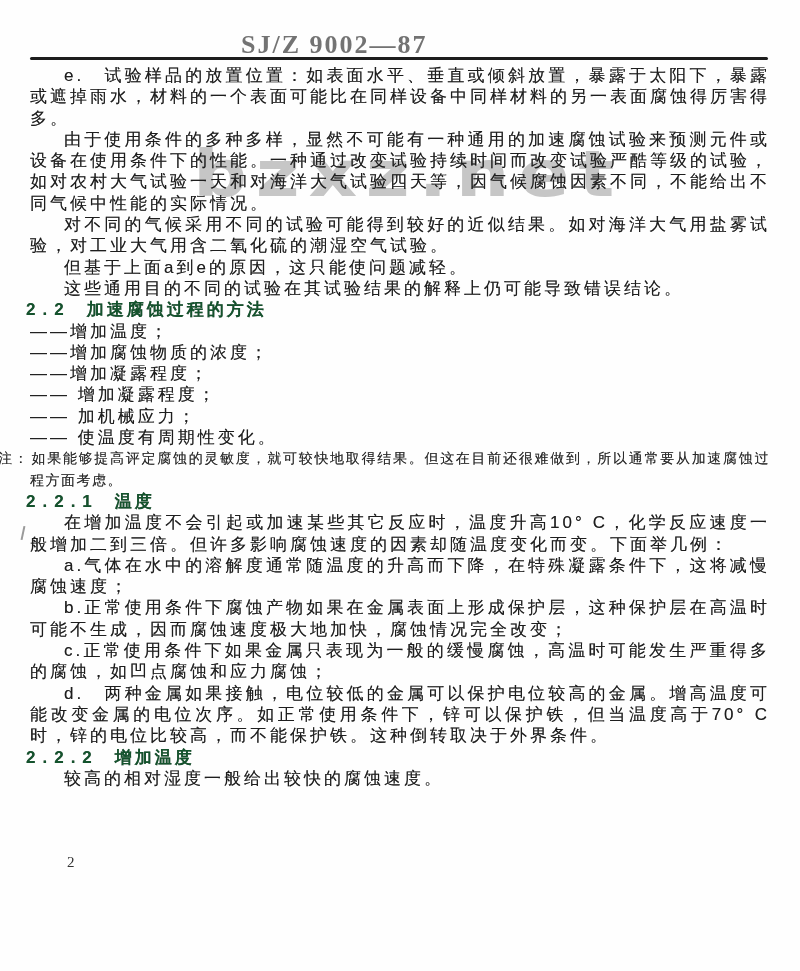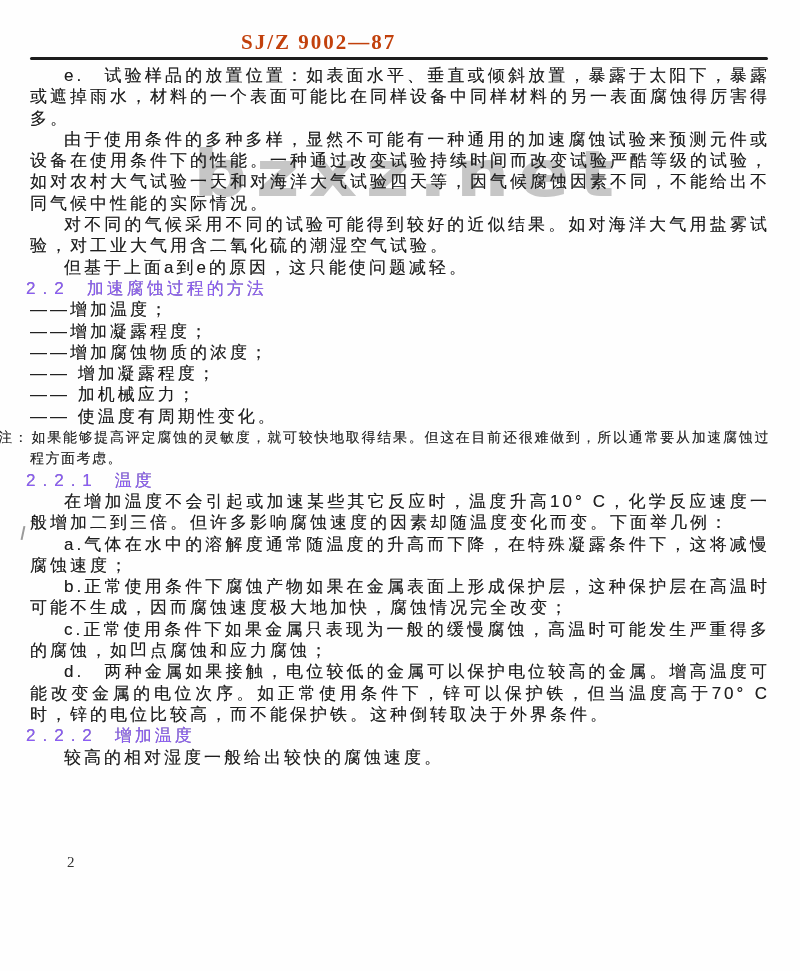--- a/index.html
+++ b/index.html
@@ -23,24 +23,24 @@
     transform:scale(1.08,0.92);
     transform-origin:left top;
     z-index:0;
     white-space:nowrap;
     user-select:none;
   }
   .docnum{
     position:absolute;
     left:241px;top:30px;
     font-family:"Liberation Serif","DejaVu Serif",serif;
-    font-size:21px;
+    font-size:26px;
     font-weight:bold;
     letter-spacing:2px;
-    color:#c2410c;
+    color:#737373;
     z-index:2;
   }
   .rule{
     position:absolute;
     left:30px;top:57px;
     width:738px;height:3px;
     background:#1d1d1d;
     border-radius:2px;
     z-index:2;
   }
@@ -51,22 +51,22 @@
     z-index:1;
     font-size:17px;
     line-height:21.3px;
     letter-spacing:3px;
     text-align:justify;
     text-shadow:0 0 0.5px rgba(30,30,30,.55);
   }
   .body p{margin:0;padding:0;}
   .para{text-indent:2em;}
   .heading{
-    font-weight:normal;
-    color:#8b5cf6;
+    font-weight:bold;
+    color:#14532d;
     margin-left:-4px !important;
     text-indent:0;
   }
   .hnum{letter-spacing:7px;margin-right:16px;}
   .li{padding-left:25px;text-indent:0;}
   .note{
     font-size:14px;
     letter-spacing:1.5px;
     padding-left:47px;
     text-indent:-32px;
@@ -104,28 +104,29 @@
   <div class="body">
 
     <p class="para">e.　试验样品的放置位置：如表面水平、垂直或倾斜放置，暴露于太阳下，暴露或遮掉雨水，材料的一个表面可能比在同样设备中同样材料的另一表面腐蚀得厉害得多。</p>
 
     <p class="para">由于使用条件的多种多样，显然不可能有一种通用的加速腐蚀试验来预测元件或设备在使用条件下的性能。一种通过改变试验持续时间而改变试验严酷等级的试验，如对农村大气试验一天和对海洋大气试验四天等，因气候腐蚀因素不同，不能给出不同气候中性能的实际情况。</p>
 
     <p class="para">对不同的气候采用不同的试验可能得到较好的近似结果。如对海洋大气用盐雾试验，对工业大气用含二氧化硫的潮湿空气试验。</p>
 
     <p class="para">但基于上面a到e的原因，这只能使问题减轻。</p>
 
+    <p class="para">这些通用目的不同的试验在其试验结果的解释上仍可能导致错误结论。</p>
 
     <p class="heading"><span class="hnum">2.2</span><span>加速腐蚀过程的方法</span></p>
 
 
     <div>
       <p class="li">——增加温度；</p>
+      <p class="li">——增加腐蚀物质的浓度；</p>
       <p class="li">——增加凝露程度；</p>
-      <p class="li">——增加腐蚀物质的浓度；</p>
       <p class="li">—— 增加凝露程度；</p>
       <p class="li">—— 加机械应力；</p>
       <p class="li">—— 使温度有周期性变化。</p>
     </div>
 
     <p class="note"><span class="note-label">注：</span><span>如果能够提高评定腐蚀的灵敏度，就可较快地取得结果。但这在目前还很难做到，所以通常要从加速腐蚀过程方面考虑。</span></p>
 
     <p class="heading"><span class="hnum">2.2.1</span><span>温度</span></p>
 
     <p class="para">在增加温度不会引起或加速某些其它反应时，温度升高10° C，化学反应速度一般增加二到三倍。但许多影响腐蚀速度的因素却随温度变化而变。下面举几例：</p>

